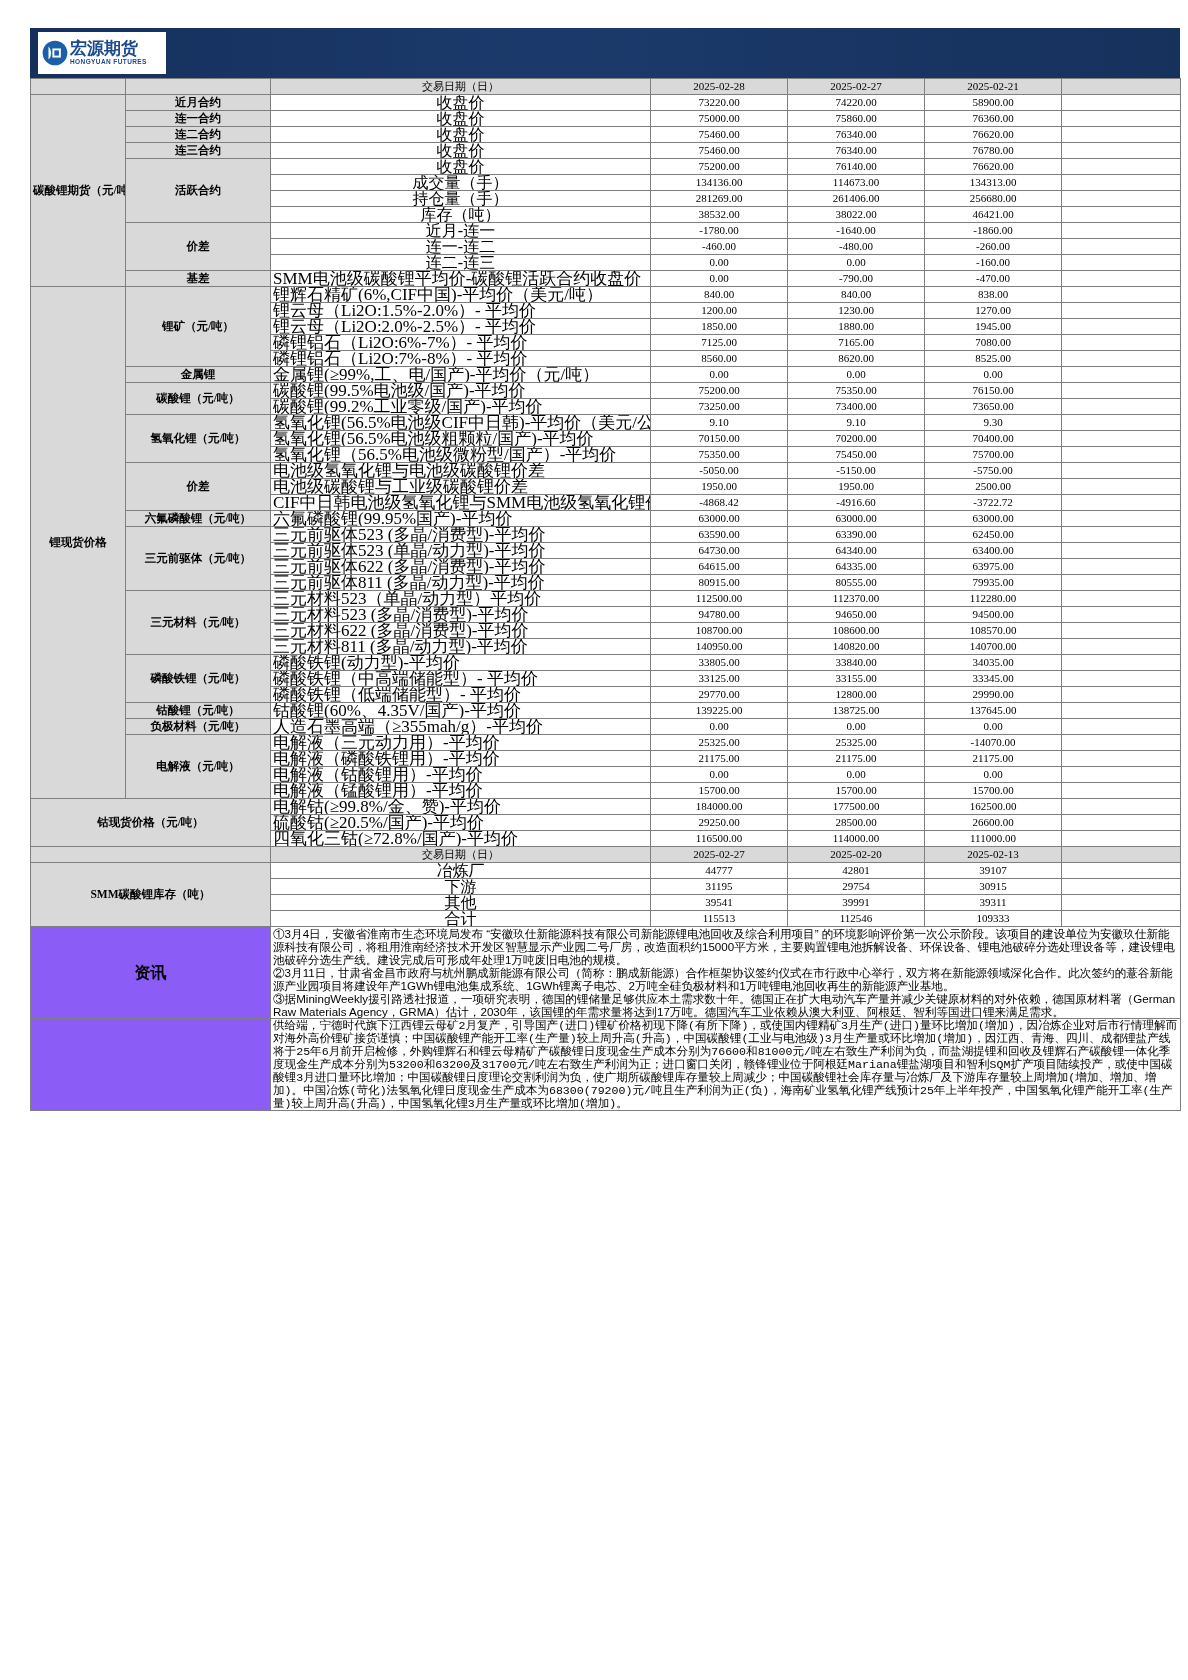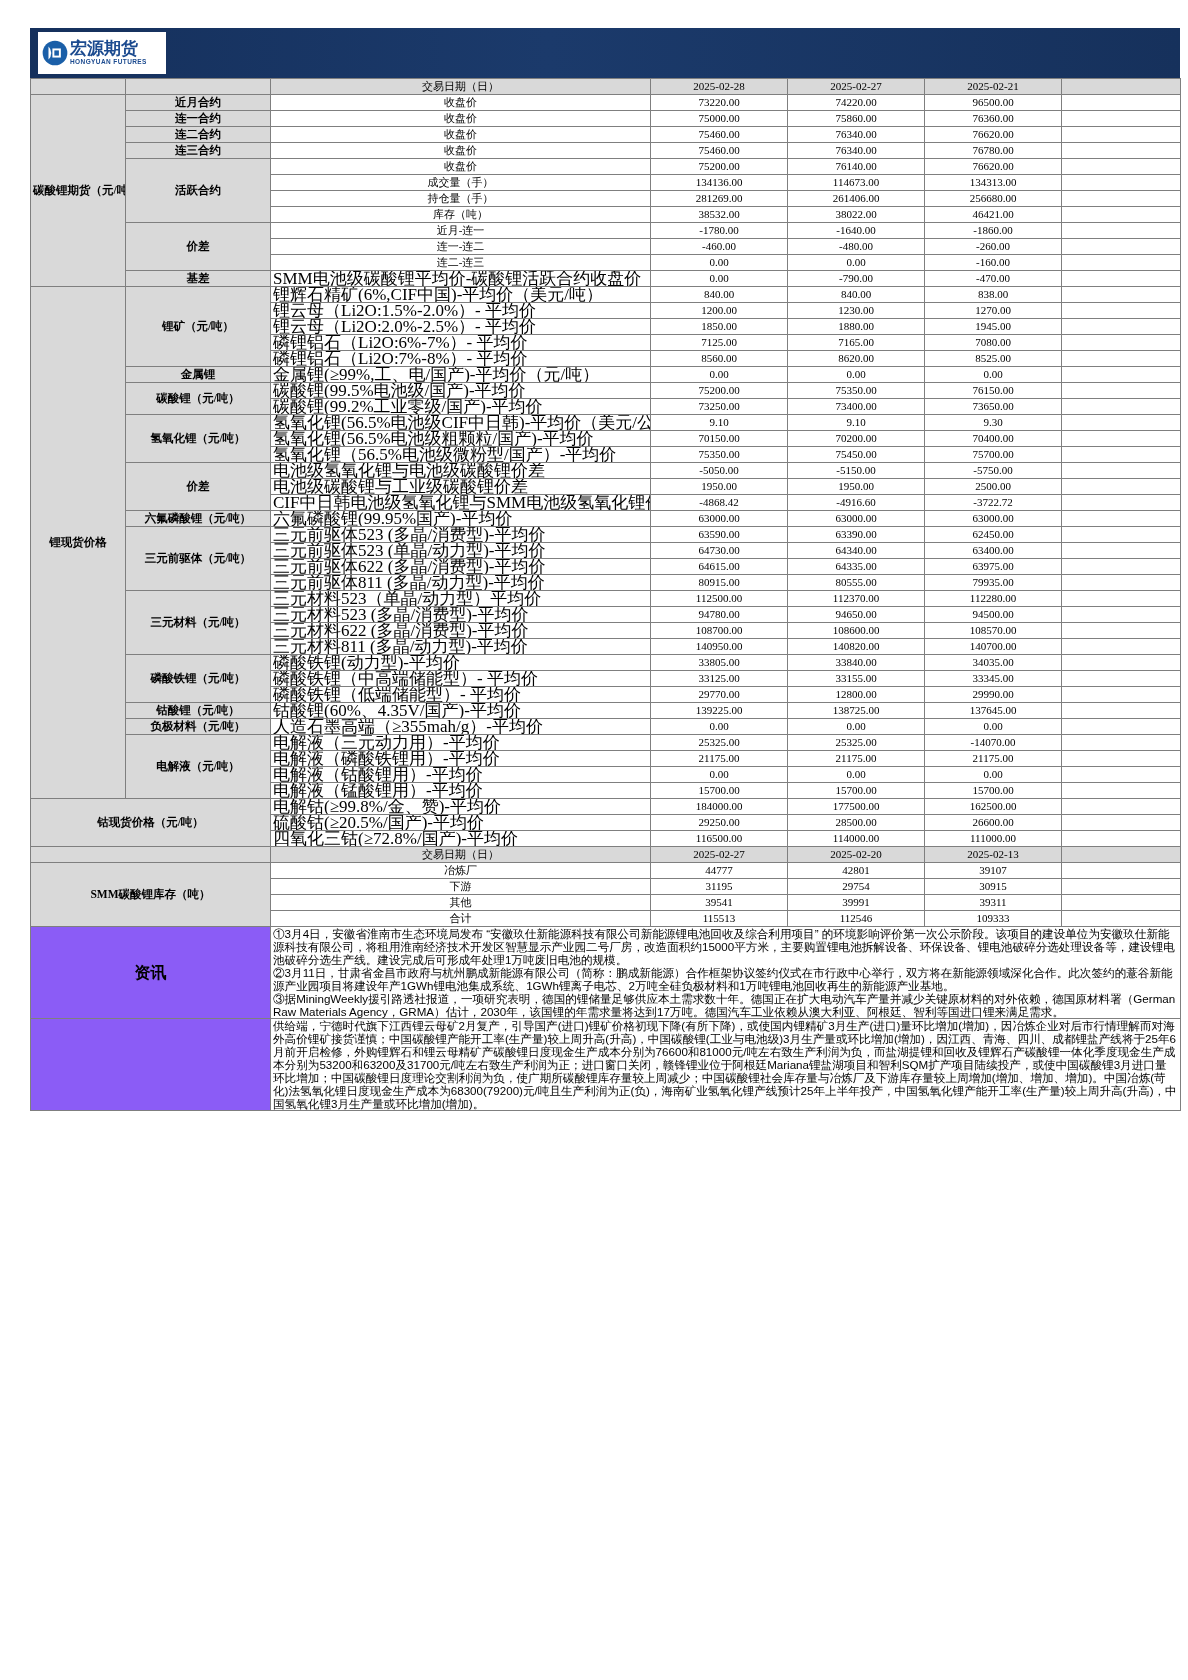--- a/index.html
+++ b/index.html
@@ -101,21 +101,21 @@
   }
   .sub {
     background: #d9d9d9;
     text-align: center;
     font-weight: bold;
     font-size: 11.5px;
   }
   .item-c {
     text-align: center;
     background: #ffffff;
-    font-size: 11px;
+    font-size: 16px;
   }
   .item-l {
     text-align: left;
     background: #ffffff;
     font-size: 17px;
     padding-left: 3px;
   }
   .num {
     text-align: center;
     background: #ffffff;
@@ -142,21 +142,21 @@
     vertical-align: top;
     text-align: left;
     white-space: normal !important;
     font-size: 11.6px;
     line-height: 26px;
     padding: 6px 4px 4px 6px;
     font-family: "Liberation Sans", sans-serif;
   }
   .txt-cell p { margin: 0; }
   .news-cell { height: 300px; }
-  .ana-cell  { height: 230px; }
+  .ana-cell  { height: 230px; font-family: Liberation Mono, monospace; }
   .vlabel {
     background: #8b5cf6;
     text-align: center;
     font-weight: bold;
     font-size: 16px;
   }
 </style>
 </head>
 <body>
 
@@ -196,21 +196,21 @@
           <td class="dhead">2025-02-27</td>
           <td class="dhead">2025-02-21</td>
           <td class="blank-shade"></td>
         </tr>
         <tr>
           <td class="grp" rowspan="12">碳酸锂期货（元/吨）</td>
           <td class="sub">近月合约</td>
           <td class="item-c">收盘价</td>
           <td class="num">73220.00</td>
           <td class="num">74220.00</td>
-          <td class="num">96500.00</td>
+          <td class="num">58900.00</td>
           <td class="blank-white"></td>
         </tr>
         <tr>
           <td class="sub">连一合约</td>
           <td class="item-c">收盘价</td>
           <td class="num">75000.00</td>
           <td class="num">75860.00</td>
           <td class="num">76360.00</td>
           <td class="blank-white"></td>
         </tr>

